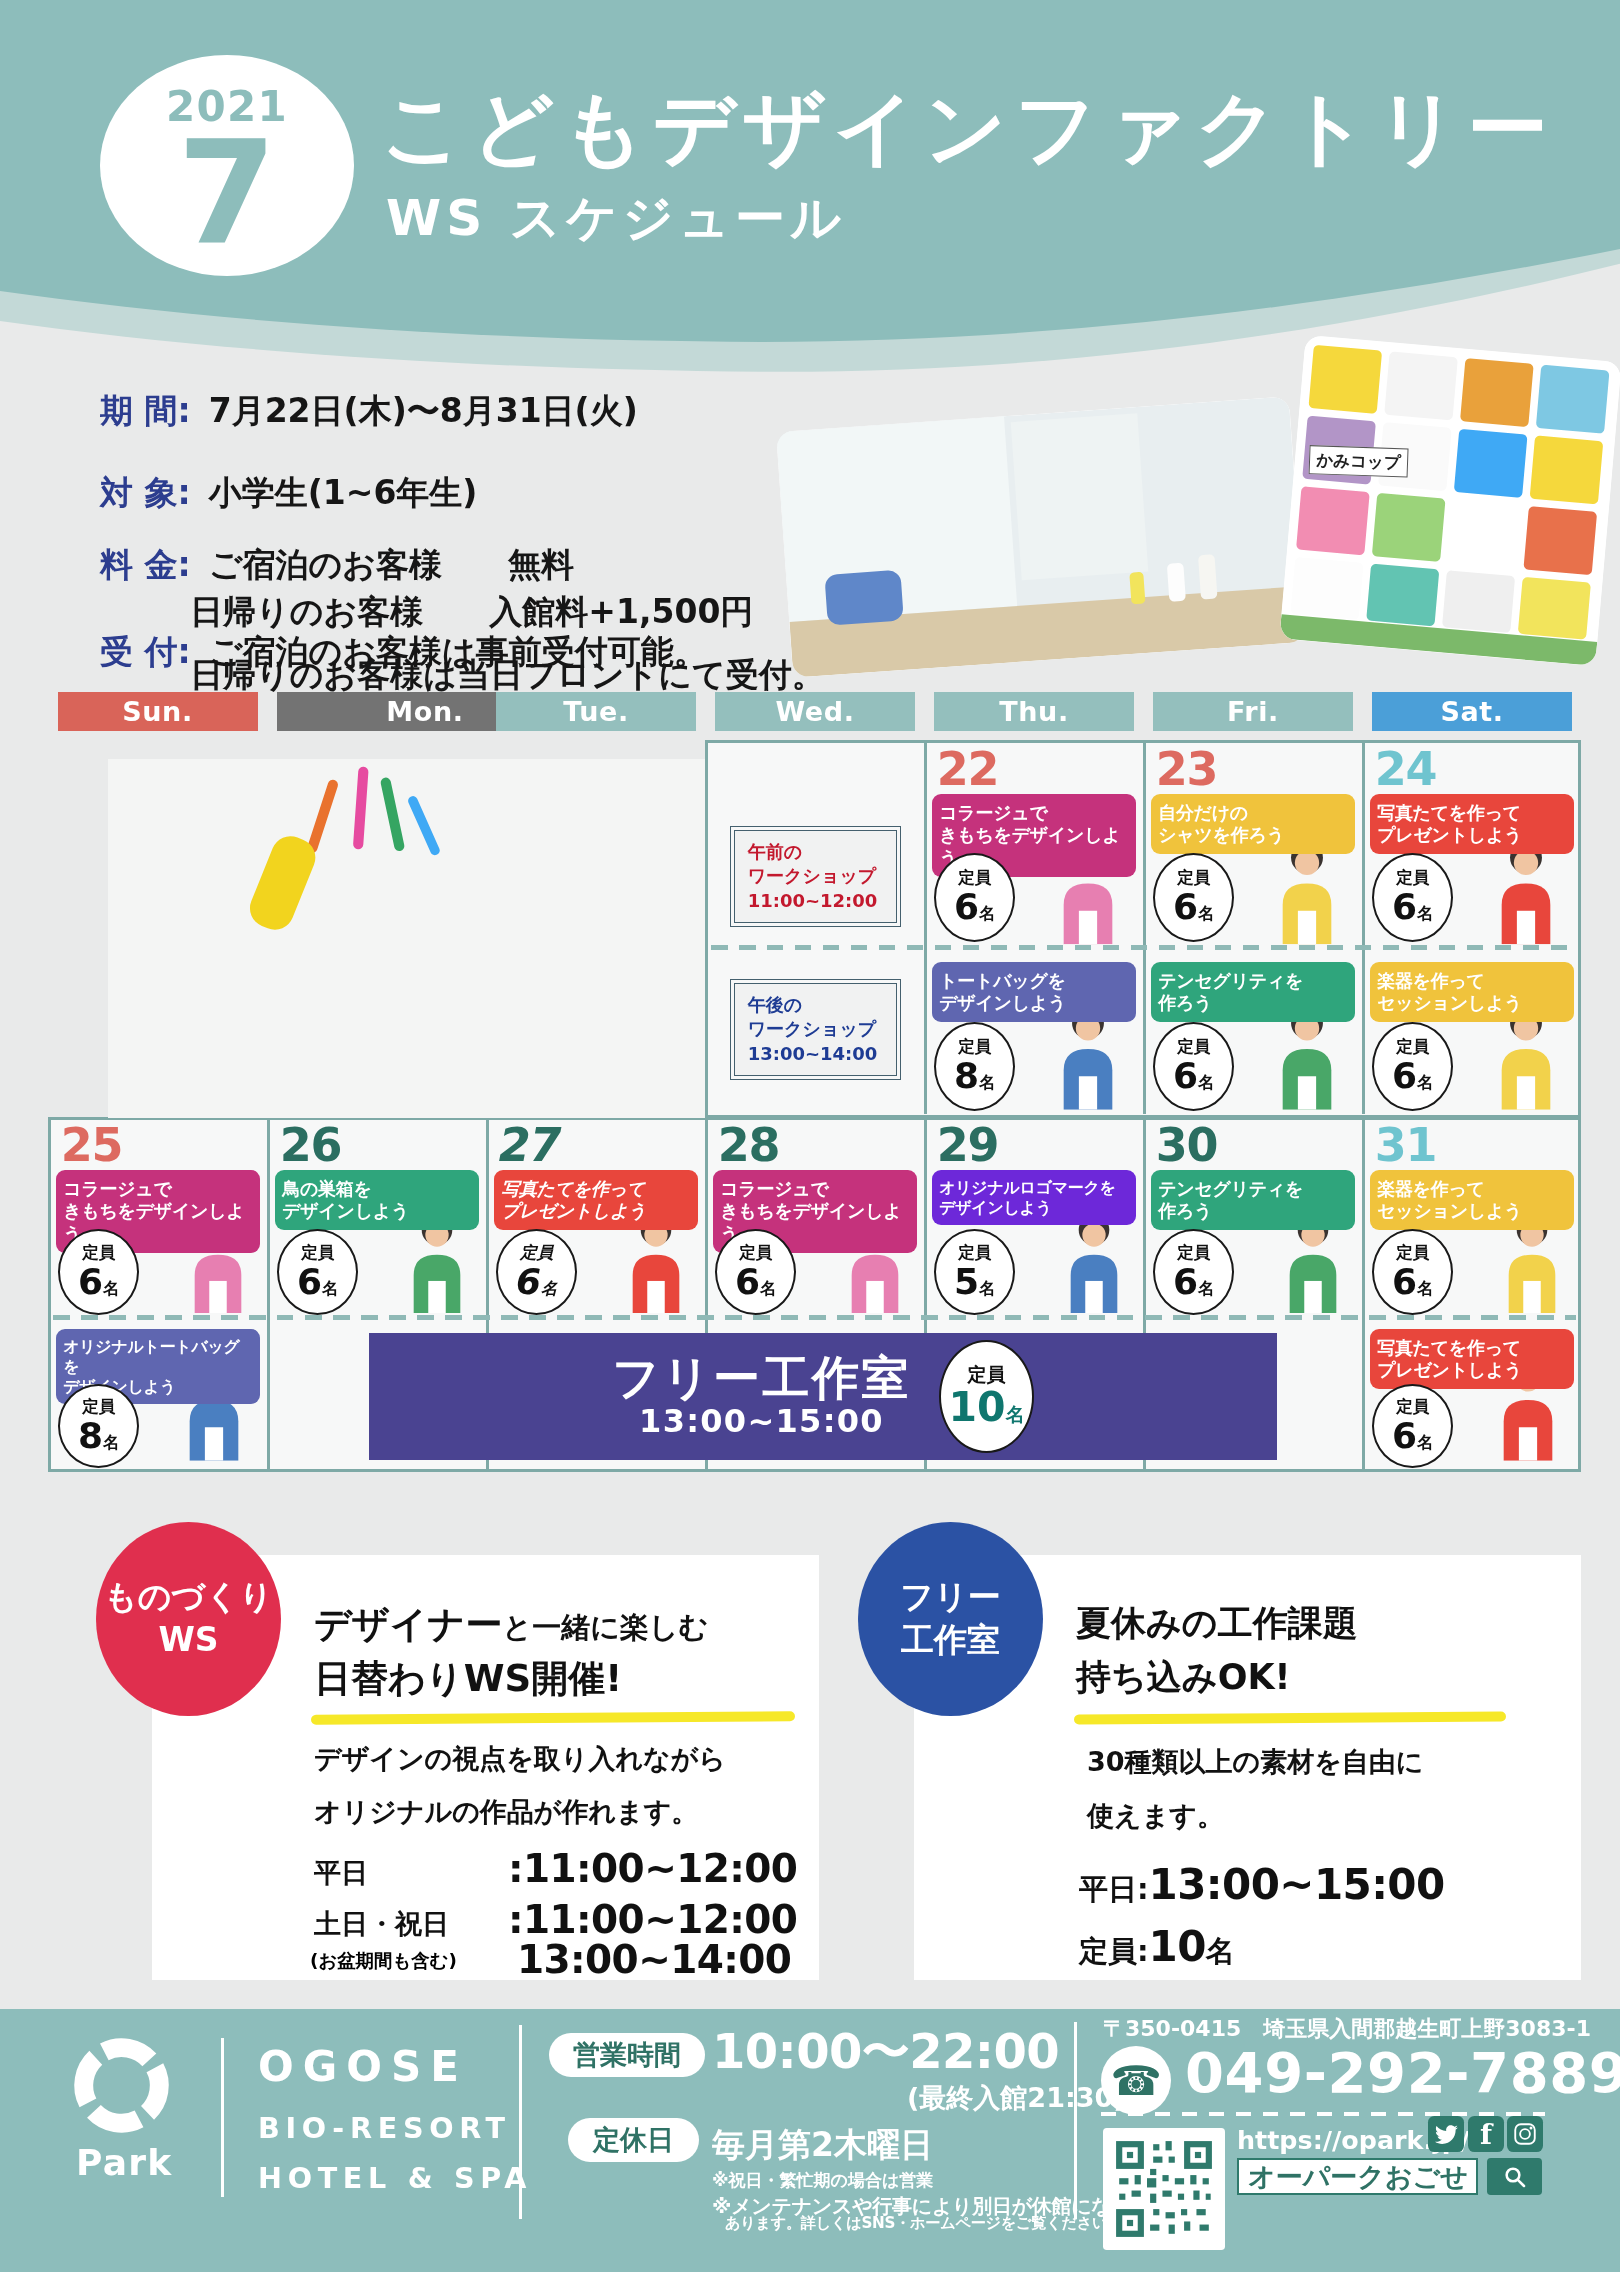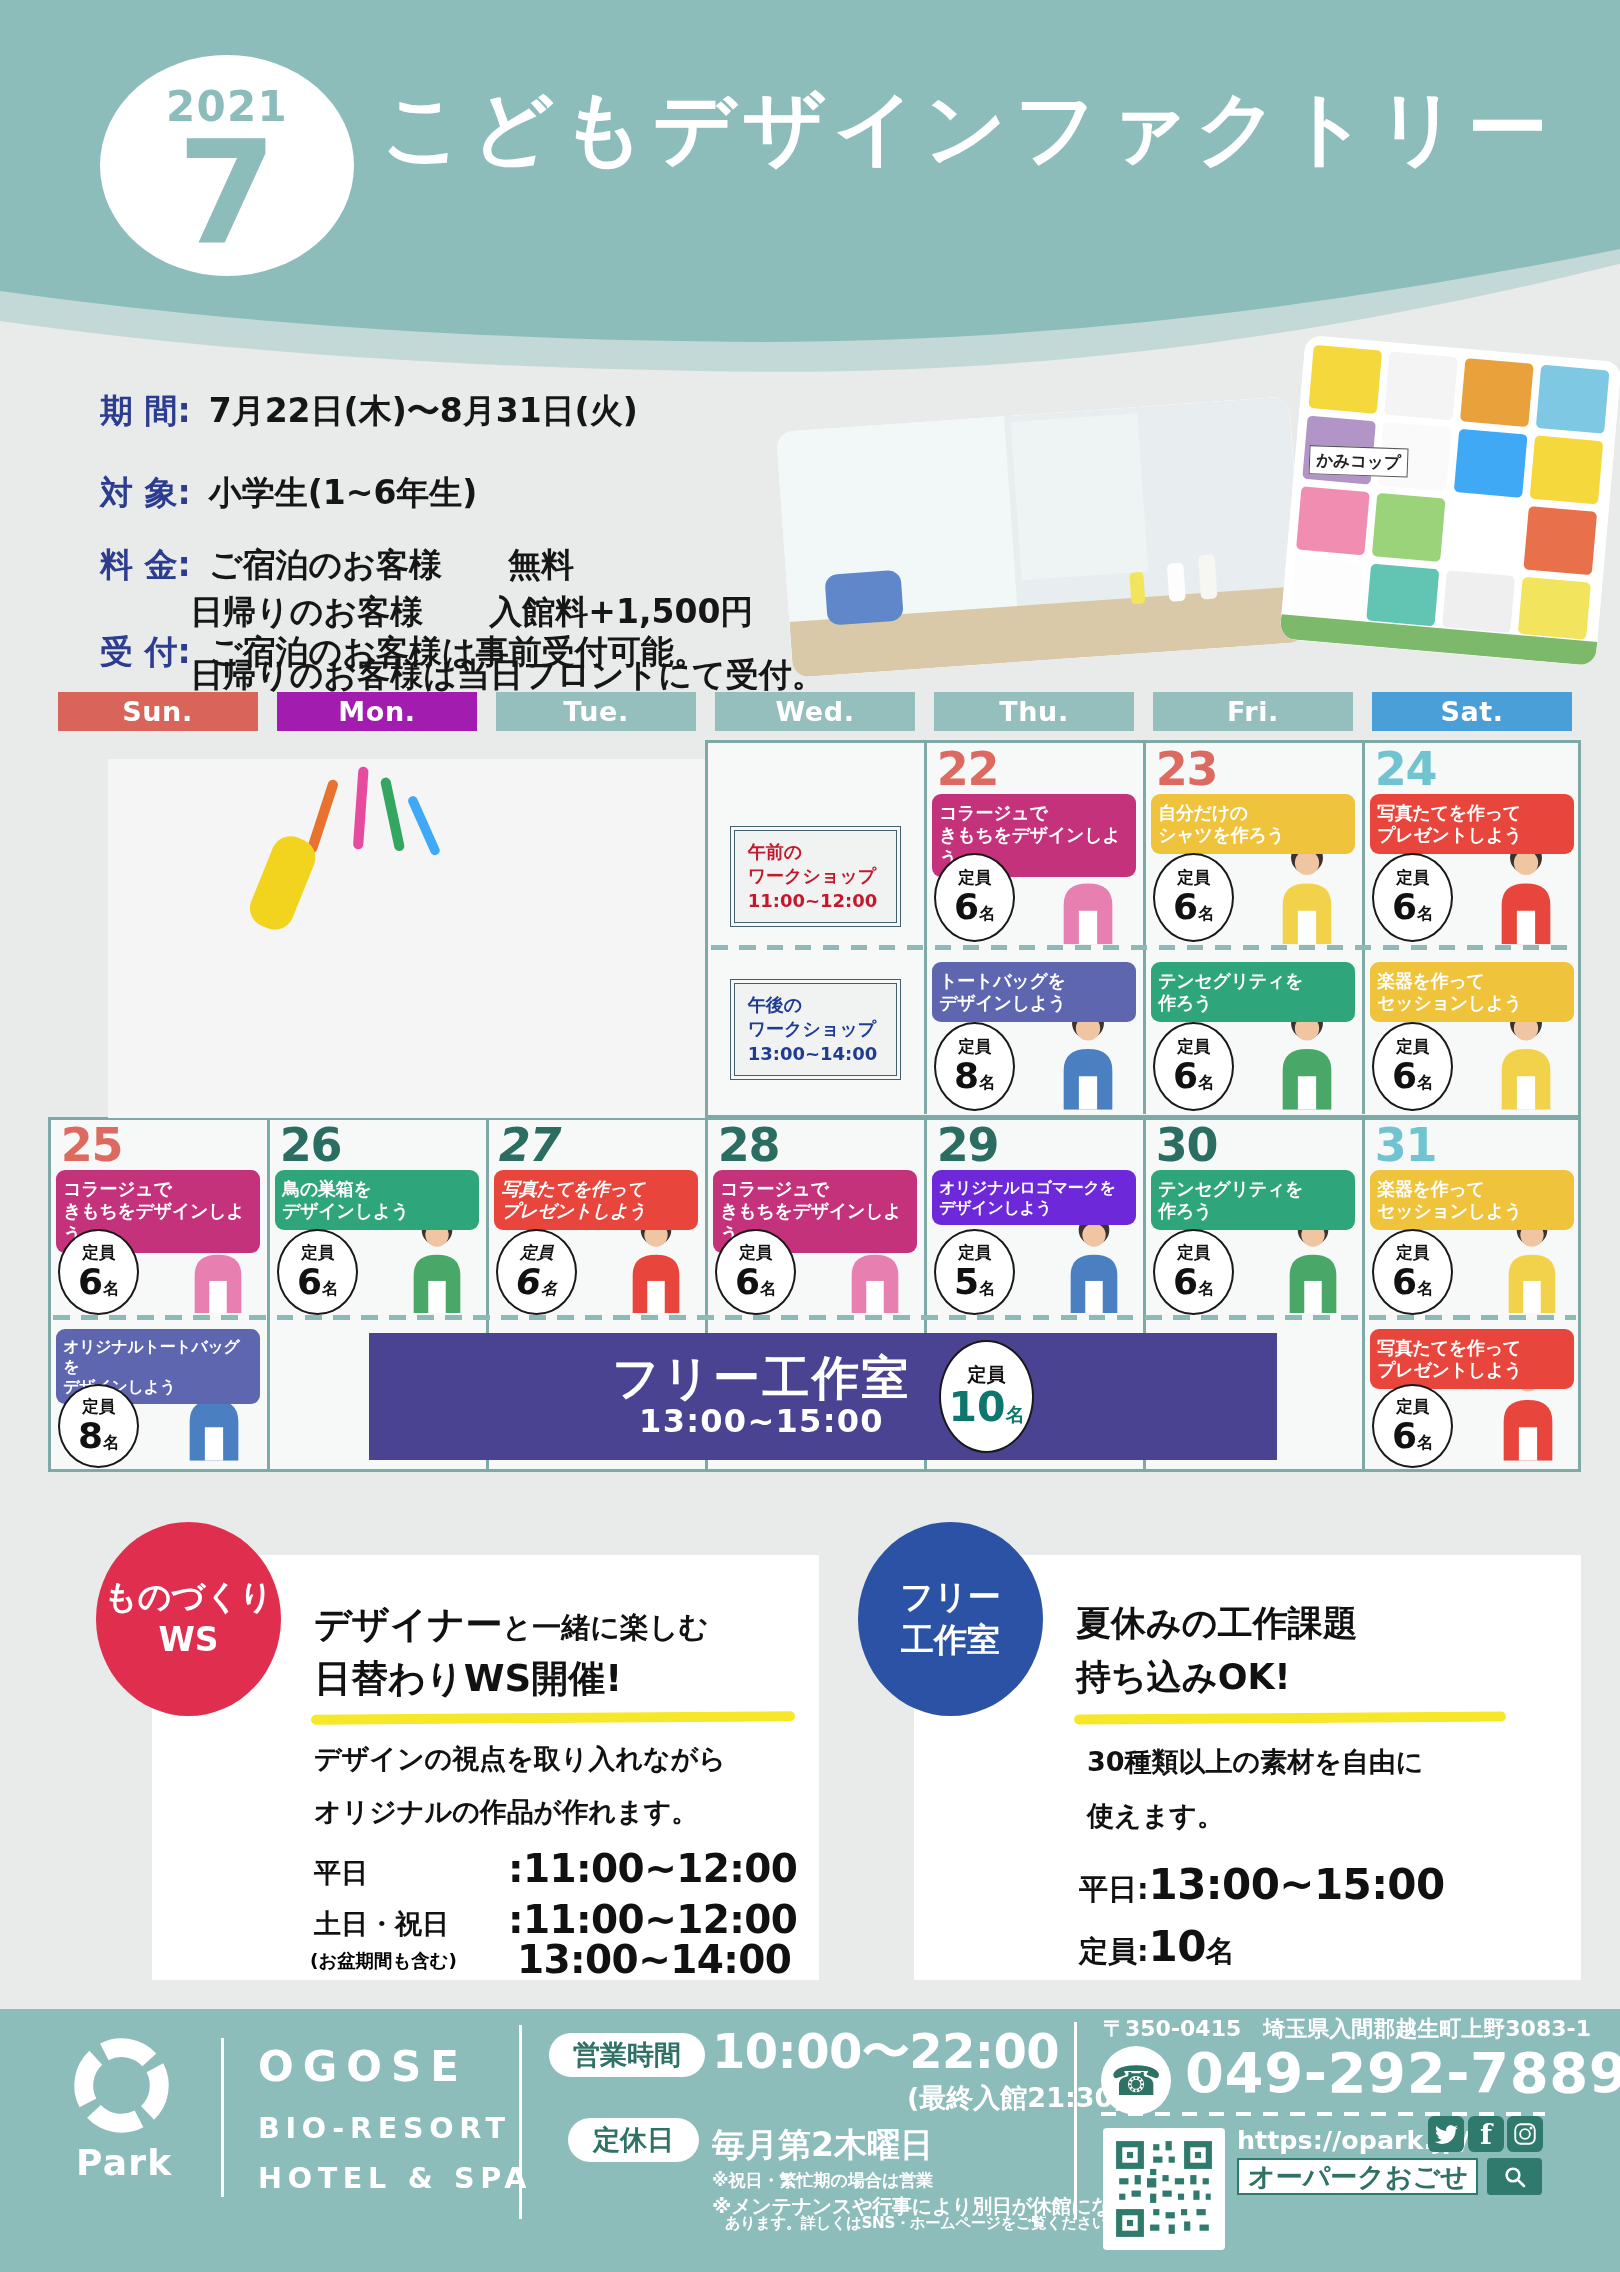--- a/index.html
+++ b/index.html
@@ -102,20 +102,21 @@
   <div class="abs" style="left:0;top:0;width:1620px;height:394px;">
     <svg class="header-wave" viewBox="0 0 2552 620" preserveAspectRatio="none">
       <path d="M0,0 H2552 V415 C2150,515 1700,588 1200,585 C760,582 330,552 0,505 Z" fill="#c3d9d7"></path>
       <path d="M0,0 H2552 V392 C2150,472 1700,538 1200,538 C760,537 330,505 0,458 Z" fill="#8dbdbb"></path>
     </svg>
     <div class="month-badge">
       <div class="yr">2021</div>
       <div class="mo">7</div>
     </div>
     <div class="main-title">こどもデザインファクトリー</div>
+    <div class="sub-title">WS スケジュール</div>
   </div>
 
   <div class="info-line" style="left:100px;top:389px;">
     <span class="lab">期 間:</span><span>7月22日(木)〜8月31日(火)</span>
   </div>
   <div class="info-line" style="left:100px;top:471px;">
     <span class="lab">対 象:</span><span>小学生(1~6年生)</span>
   </div>
   <div class="info-line" style="left:100px;top:543px;">
     <span class="lab">料 金:</span><span>ご宿泊のお客様　　無料</span>
@@ -167,21 +168,21 @@
           <rect x="374" y="350" width="108" height="90" rx="8" fill="#f2e45c"></rect>
       </g>
       <rect x="0" y="442" width="500" height="38" fill="#7cb96a"></rect>
     </svg>
     <div class="shelf-label">かみコップ</div>
   </div>
 
   <div class="calendar">
 
     <div class="dayhead" style="left:9.5px;background:#d96459;">Sun.</div>
-    <div class="dayhead" style="left:229px;background:#a21caf;">Mon.</div>
+    <div class="dayhead" style="left:229px;background:#737373;padding-left:48px;">Mon.</div>
     <div class="dayhead" style="left:448px;background:#94bfbd;">Tue.</div>
     <div class="dayhead" style="left:667px;background:#94bfbd;">Wed.</div>
     <div class="dayhead" style="left:886px;background:#94bfbd;">Thu.</div>
     <div class="dayhead" style="left:1105px;background:#94bfbd;">Fri.</div>
     <div class="dayhead" style="left:1324px;background:#4b9fd8;">Sat.</div>
 
     <div class="frame" style="left:657px;top:48px;width:876px;height:378px;"></div>
     <div class="frame" style="left:0;top:425px;width:1533px;height:355px;"></div>
 
     <div class="vline" style="left:876px;top:51px;height:371px;"></div>

